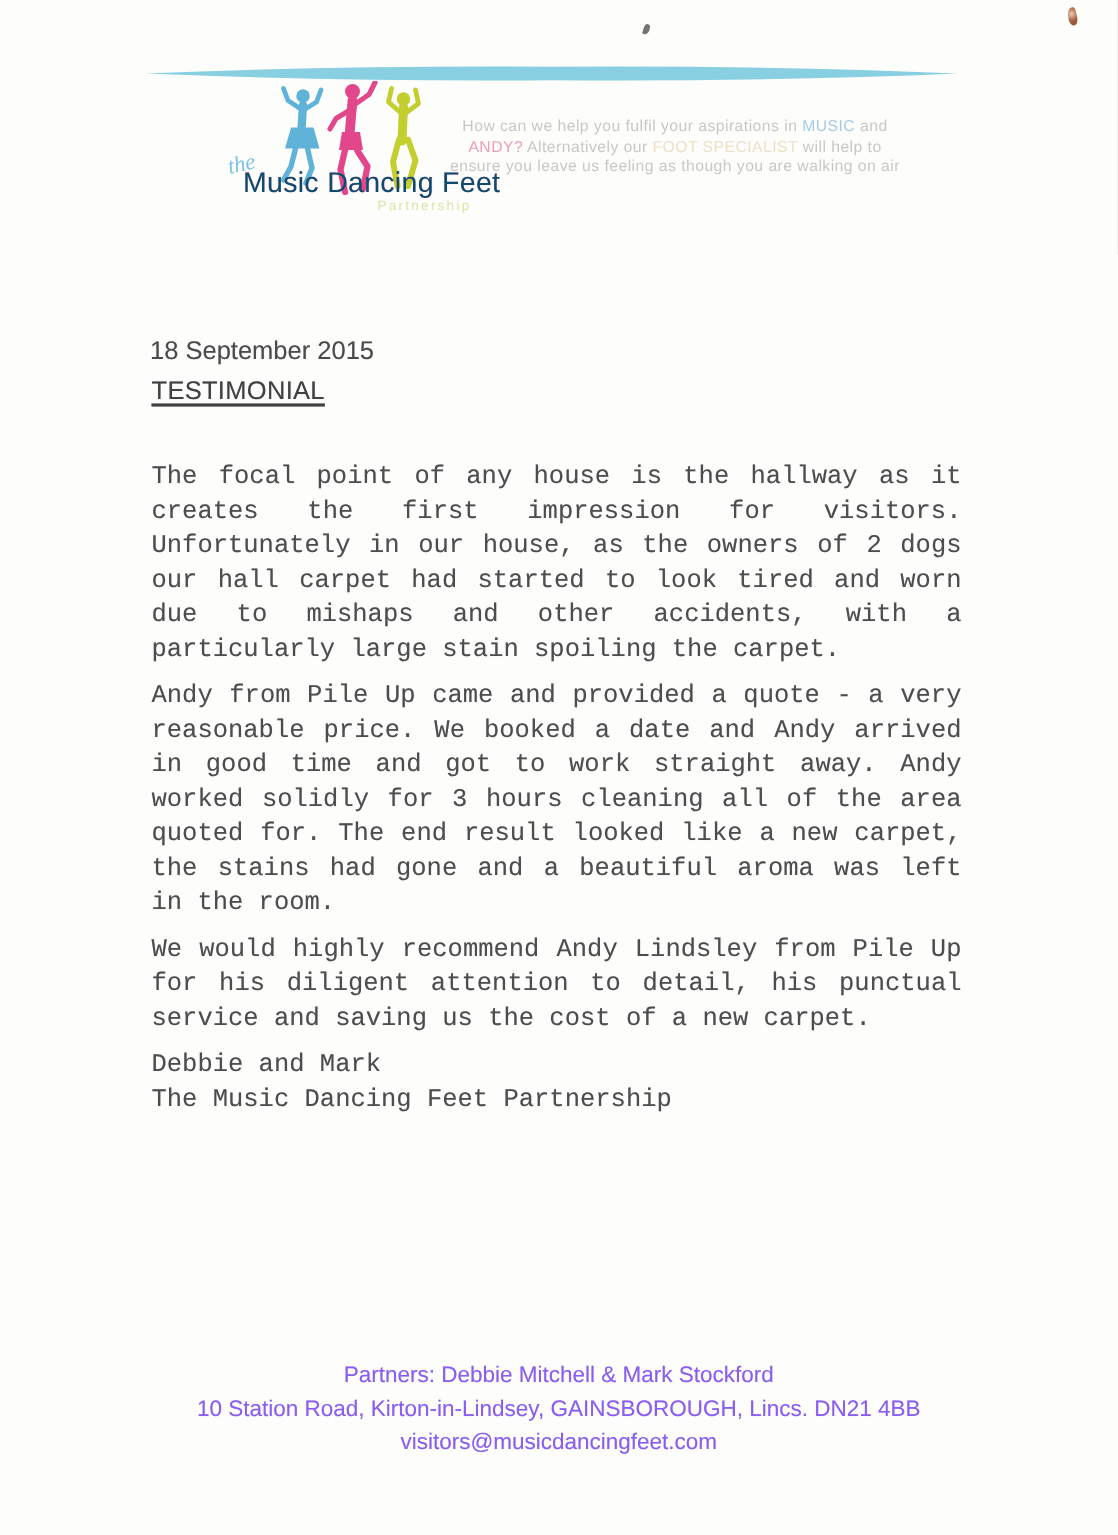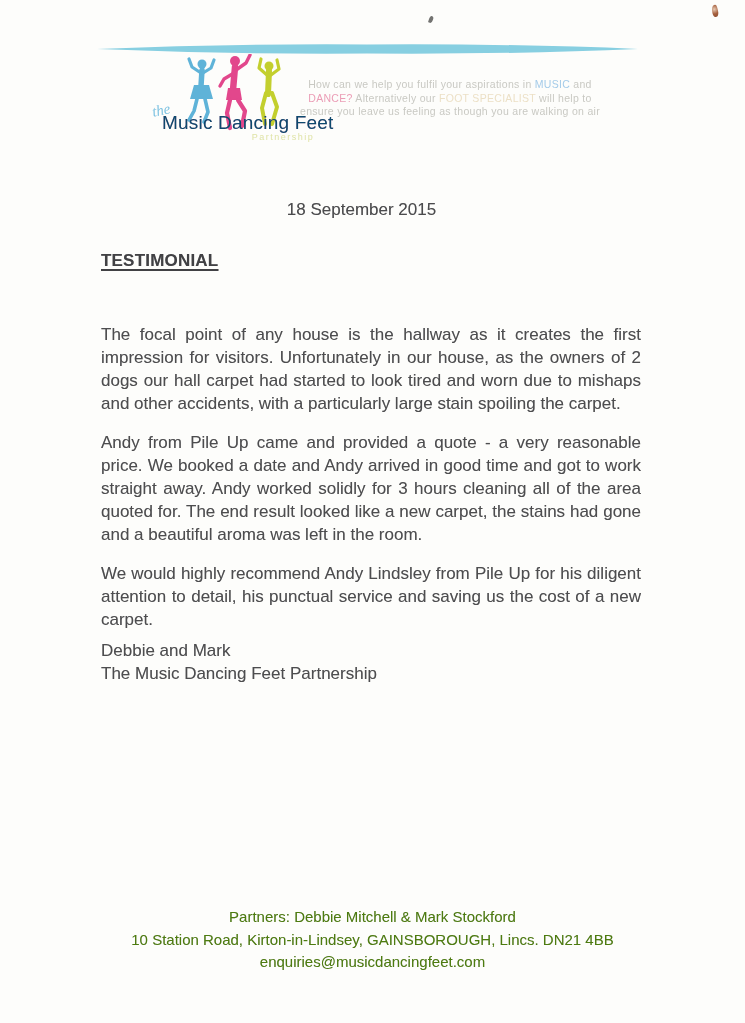--- a/index.html
+++ b/index.html
@@ -47,44 +47,44 @@
     position:absolute;left:296px;top:78px;width:308px;
     text-align:center;font-size:10.5px;line-height:13.5px;
     color:#c9c9c3;letter-spacing:.3px;
   }
   .tagline .w-music{color:#a4cbe9;}
   .tagline .w-dance{color:#eb9db6;}
   .tagline .w-foot{color:#ece0c6;text-align:right;}
 
   
   .date{
-    position:absolute;left:100px;top:200px;width:523px;
-    text-align:center;font-size:17px;color:#4b4b4d;
+    position:absolute;left:100px;top:224px;width:523px;
+    text-align:left;font-size:17px;color:#4b4b4d;
     text-shadow:0 0 .5px rgba(75,75,77,.35);
   }
   .title-block{
     position:absolute;left:101px;top:249px;width:540px;
-    font-size:17px;font-weight:bold;color:#414144;line-height:23px;
+    font-size:17px;font-weight:normal;color:#414144;line-height:23px;
     letter-spacing:.2px;
     text-shadow:0 0 .5px rgba(65,65,68,.4);
   }
   .title-line{display:inline-block;text-decoration:underline;text-underline-offset:3px;text-decoration-thickness:1.5px;}
   .body-text{
     position:absolute;left:101px;top:307px;width:540px;
     font-size:17px;line-height:23px;color:#4d4d4f;
     text-shadow:0 0 .5px rgba(77,77,79,.32);
   }
-  .body-text p{margin:16px 0 8px 0;text-align:justify;}
-  .signature{}
+  .body-text p{margin:0 0 8px 0;text-align:justify;font-family:Liberation Mono, monospace;}
+  .signature{font-family:Liberation Mono, monospace;}
   .signature div{margin:0;}
 
   
   .footer{
     position:absolute;left:0;top:906px;width:745px;
-    text-align:center;font-size:15px;line-height:22.5px;color:#4d7c0f;
+    text-align:center;font-size:15px;line-height:22.5px;color:#8b5cf6;
     text-shadow:0 0 .5px rgba(84,84,86,.3);
   }
 </style>
 </head>
 <body>
 
 <div class="page">
 
   <div class="speck"></div>
   <div class="pen-mark"></div>
@@ -127,21 +127,21 @@
         <path d="M66,46 L73,57 L70,72" stroke-width="4.2" fill="none"></path>
       </g>
     </svg>
     <span class="brand-the">the</span>
     <span class="brand-name">Music Dancing Feet</span>
     <span class="brand-sub">Partnership</span>
   </div>
 
   <div class="tagline">
     <span>How can we help you fulfil your aspirations in </span><span class="w-music">MUSIC</span><span> and</span><br>
-    <span class="w-dance">DANCE?</span><span> Alternatively our </span><span class="w-foot">FOOT SPECIALIST</span><span> will help to</span><br>
+    <span class="w-dance">ANDY?</span><span> Alternatively our </span><span class="w-foot">FOOT SPECIALIST</span><span> will help to</span><br>
     <span>ensure you leave us feeling as though you are walking on air</span>
   </div>
 
   <div class="date">18 September 2015</div>
 
   <div class="title-block">
     <span class="title-line">TESTIMONIAL</span><br>
   </div>
 
   <div class="body-text">
@@ -150,16 +150,16 @@
     <p>We would highly recommend Andy Lindsley from Pile Up for his diligent attention to detail, his punctual service and saving us the cost of a new carpet.</p>
     <div class="signature">
       <div>Debbie and Mark</div>
       <div>The Music Dancing Feet Partnership</div>
     </div>
   </div>
 
   <div class="footer">
     <div>Partners: Debbie Mitchell &amp; Mark Stockford</div>
     <div>10 Station Road, Kirton-in-Lindsey, GAINSBOROUGH, Lincs.  DN21 4BB</div>
-    <div>enquiries@musicdancingfeet.com</div>
+    <div>visitors@musicdancingfeet.com</div>
   </div>
 
 </div>
 
 </body></html>

